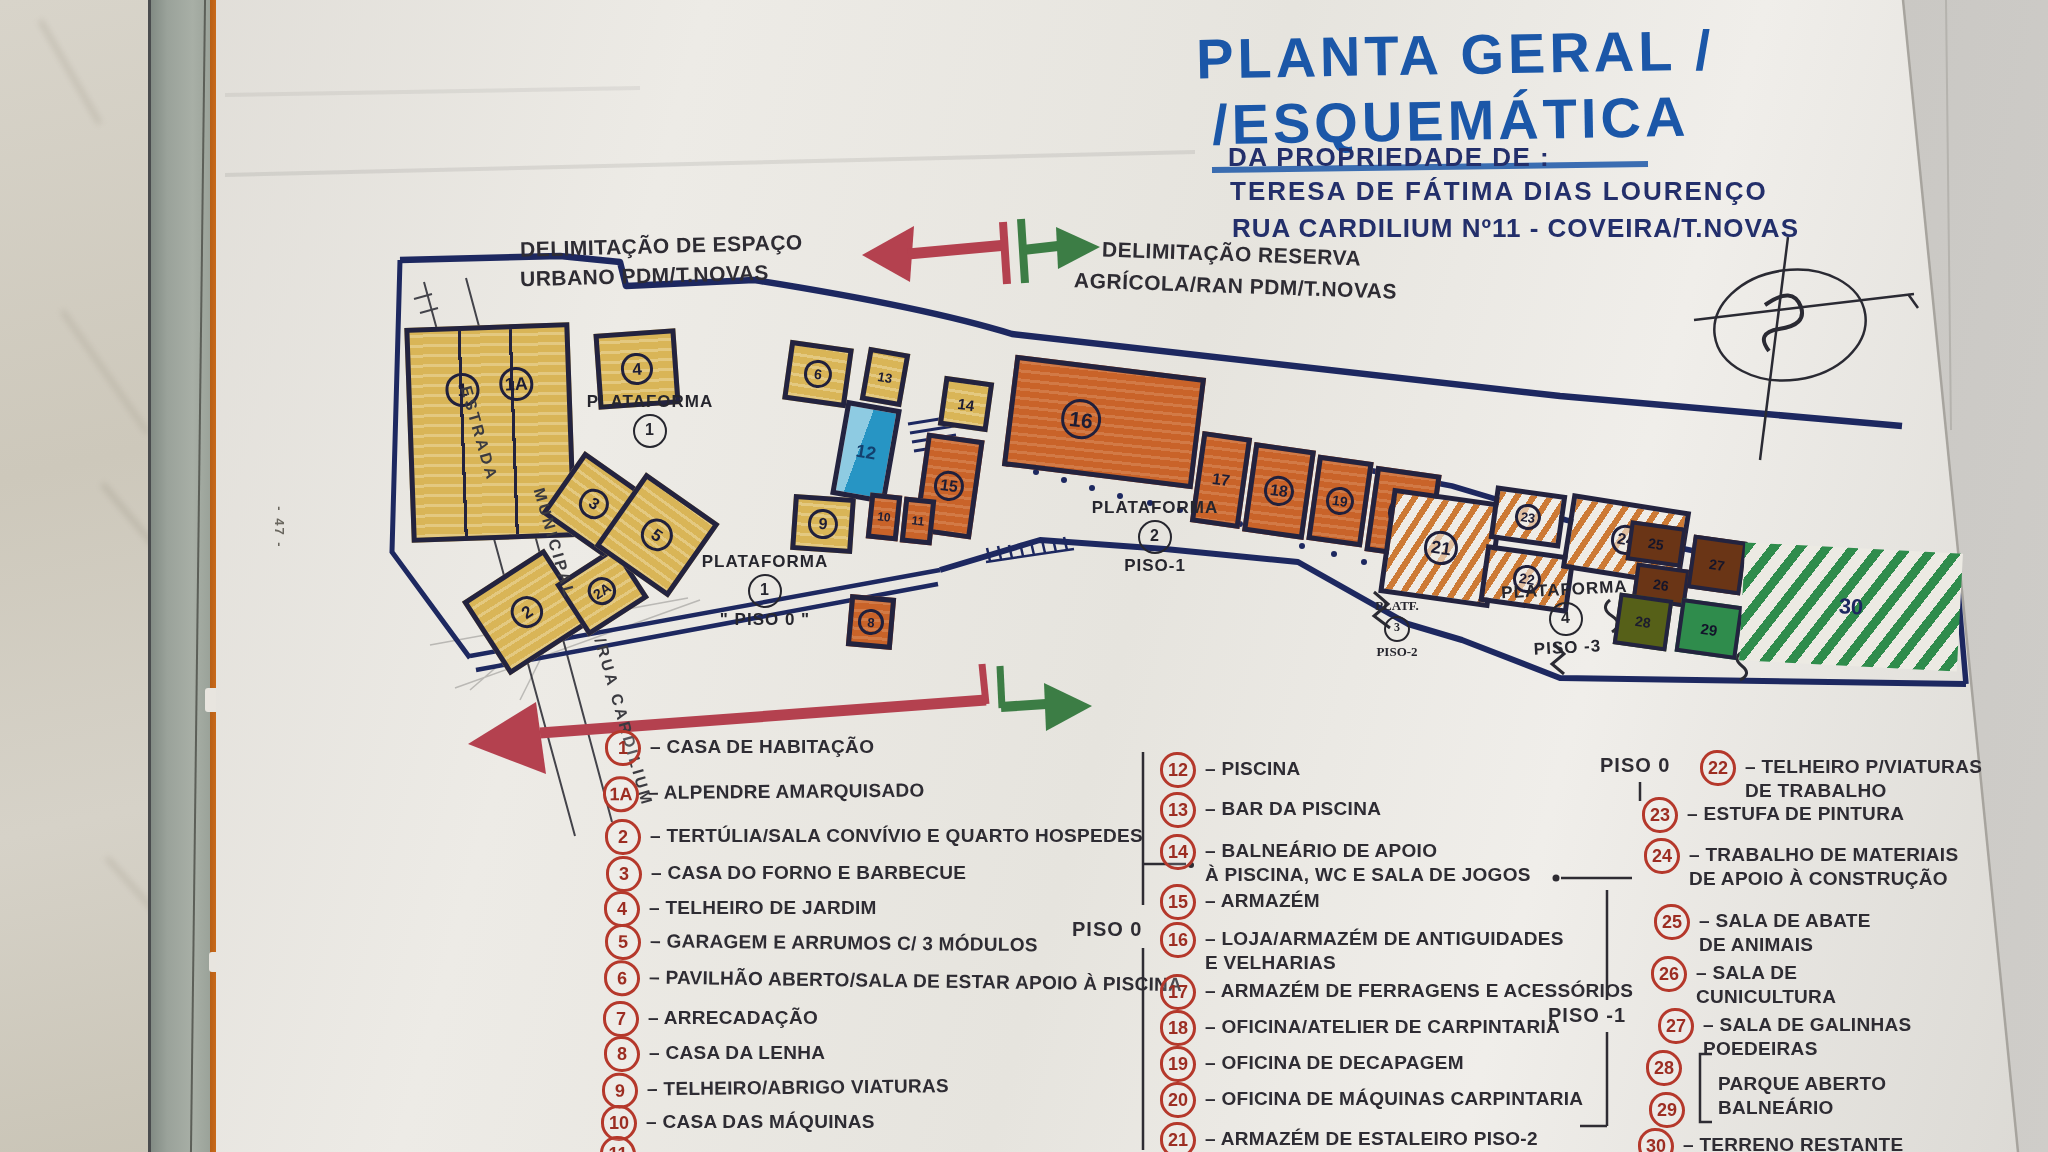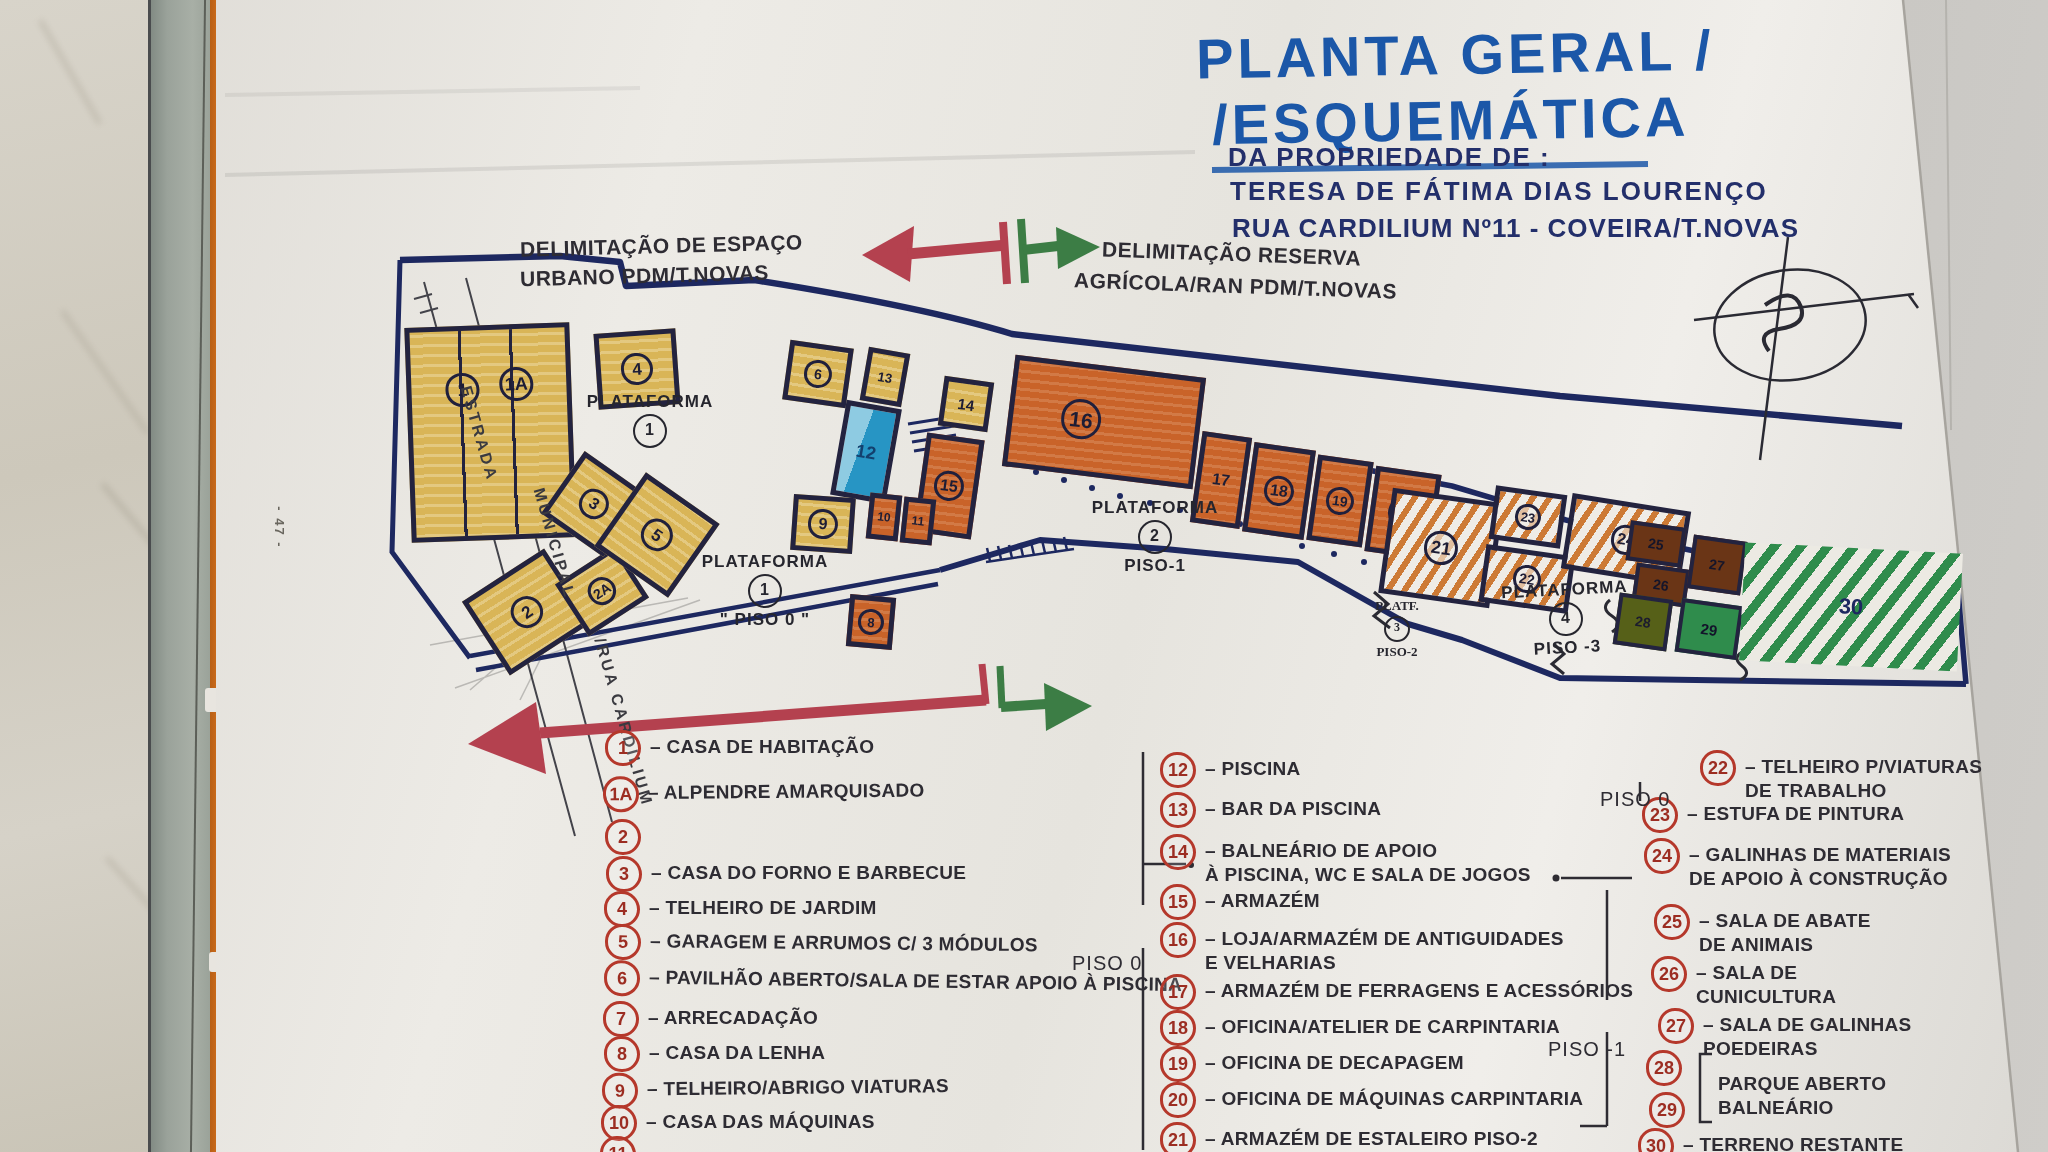--- a/index.html
+++ b/index.html
@@ -38,21 +38,21 @@
   .c34{width:34px;height:34px;font-size:18px;} .c40{width:40px;height:40px;font-size:21px;}
   
   .plat{position:absolute;z-index:4;display:flex;flex-direction:column;align-items:center;font-weight:bold;color:#26262e;font-size:17px;letter-spacing:1px;}
   .plat .pnum{width:30px;height:30px;border:2.5px solid #26262e;border-radius:50%;line-height:27px;text-align:center;margin:2px 0;font-size:16px;}
   .plat.small{font-size:13px;letter-spacing:0;font-family:Liberation Serif, serif;}
   .plat.small .pnum{width:22px;height:22px;line-height:19px;font-size:12px;}
   
   .lrow{position:absolute;z-index:4;display:flex;gap:9px;align-items:flex-start;}
   .lnum{flex:0 0 auto;min-width:36px;height:36px;border:3px solid #b5382b;border-radius:48% 52% 50% 50%;color:#9c2d22;font-weight:bold;font-size:18px;line-height:31px;text-align:center;box-sizing:border-box;padding:0 2px;background:rgba(255,255,255,.15);}
   .ltxt{display:flex;flex-direction:column;font-weight:bold;font-size:19px;line-height:24px;color:#2e2c33;letter-spacing:.3px;padding-top:5px;white-space:nowrap;}
-  .piso{position:absolute;z-index:4;font-weight:normal;font-size:20px;color:#2e2c33;letter-spacing:1px;white-space:nowrap;margin-top:34px;}
+  .piso{position:absolute;z-index:4;font-weight:bold;font-size:20px;color:#2e2c33;letter-spacing:1px;white-space:nowrap;}
 </style>
 </head>
 <body>
 
 <div class="stage">
 
   <div class="marble">
     <div class="vein" style="left:30px;top:370px;width:150px;height:4px;transform:rotate(55deg)"></div>
     <div class="vein" style="left:70px;top:550px;width:180px;height:5px;transform:rotate(50deg)"></div>
     <div class="vein" style="left:10px;top:70px;width:120px;height:4px;transform:rotate(60deg)"></div>
@@ -291,20 +291,23 @@
       </span>
     </div>
   <div class="lrow" style="left:603px;top:775px;transform:rotate(-.5deg)">
       <span class="lnum">1A</span>
       <span class="ltxt">
         <span>– ALPENDRE AMARQUISADO</span>
       </span>
     </div>
   <div class="lrow" style="left:605px;top:819px">
       <span class="lnum">2</span>
+      <span class="ltxt">
+        <span>– TERTÚLIA/SALA CONVÍVIO E QUARTO HOSPEDES</span>
+      </span>
     </div>
   <div class="lrow" style="left:606px;top:856px">
       <span class="lnum">3</span>
       <span class="ltxt">
         <span>– CASA DO FORNO E BARBECUE</span>
       </span>
     </div>
   <div class="lrow" style="left:604px;top:891px">
       <span class="lnum">4</span>
       <span class="ltxt">
@@ -426,21 +429,21 @@
     </div>
   <div class="lrow" style="left:1642px;top:797px">
       <span class="lnum">23</span>
       <span class="ltxt">
         <span>– ESTUFA DE PINTURA</span>
       </span>
     </div>
   <div class="lrow" style="left:1644px;top:838px">
       <span class="lnum">24</span>
       <span class="ltxt">
-        <span>– GALINHAS DE MATERIAIS</span>
+        <span>– TRABALHO DE MATERIAIS</span>
         <span>DE APOIO À CONSTRUÇÃO</span>
       </span>
     </div>
   <div class="lrow" style="left:1654px;top:904px">
       <span class="lnum">25</span>
       <span class="ltxt">
         <span>– SALA DE ABATE</span>
         <span>DE ANIMAIS</span>
       </span>
     </div>

